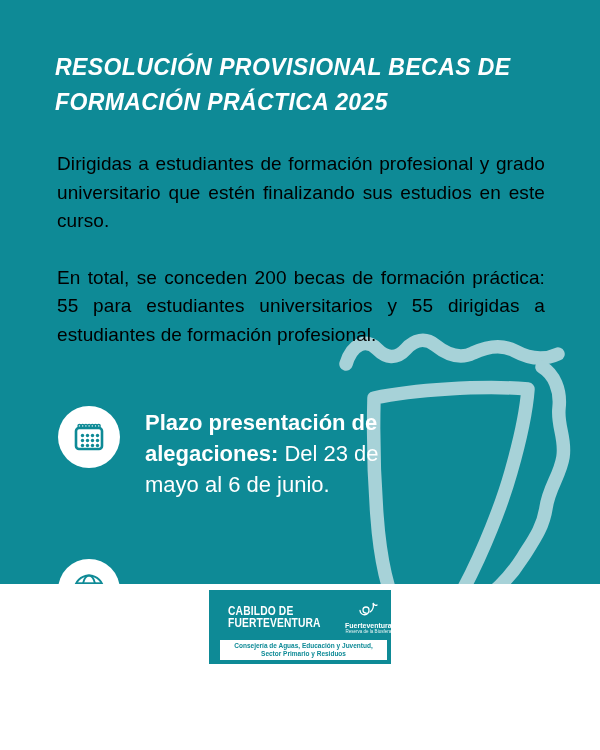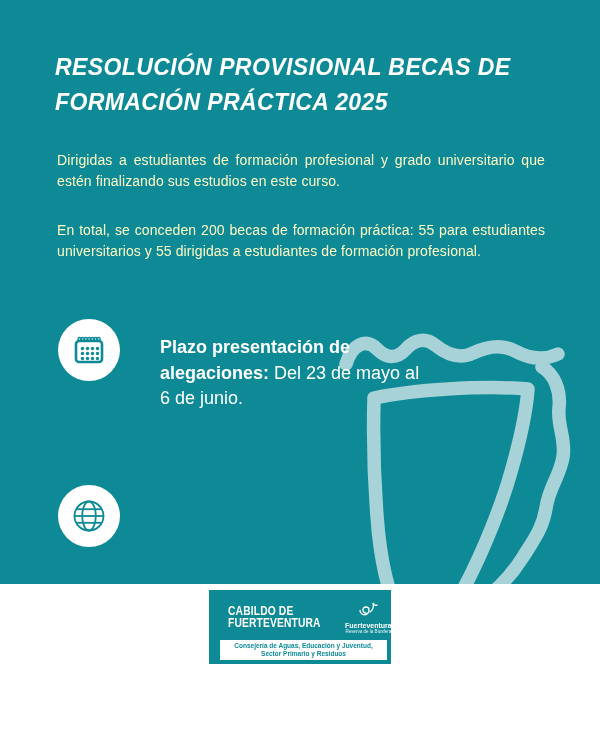--- a/index.html
+++ b/index.html
@@ -7,33 +7,33 @@
   .poster{position:relative;width:600px;height:670px;background:#0e8a96;overflow:hidden;}
 
   .island{position:absolute;left:332px;top:320px;width:262px;height:342px;z-index:0;}
   .island path{fill:none;stroke:#a7d2d8;stroke-width:13.5;stroke-linecap:round;stroke-linejoin:round;}
 
   .content{position:relative;z-index:1;}
 
   .title{margin:50px 55px 0 55px;color:#ffffff;font-size:23px;line-height:1.5;
          font-weight:800;font-style:italic;letter-spacing:0.4px;}
 
-  .body-text{margin:28px 55px 0 57px;color:#fef9c3;font-size:14px;line-height:1.5;
+  .body-text{margin:28px 55px 0 57px;color:#000000;font-size:19px;line-height:1.5;
              text-align:justify;letter-spacing:0.1px;}
   .body-text.first{margin-top:31px;}
 
   .info-row{display:flex;margin-left:58px;gap:24px;}
   .info-row.deadline{margin-top:57px;align-items:flex-start;}
   .info-row.website{margin-top:57px;align-items:center;}
 
   .icon-circle{width:62px;height:62px;border-radius:50%;background:#ffffff;
                display:flex;align-items:center;justify-content:center;flex:0 0 62px;}
   .icon-circle svg{display:block;}
 
-  .info-text{margin:16px;color:#ffffff;font-size:18px;line-height:1.42;width:272px;}
+  .info-text{margin:1px;color:#ffffff;font-size:22px;line-height:1.42;width:272px;}
   .info-text strong{font-weight:800;}
   .url{letter-spacing:0.2px;cursor:pointer;}
 
   .footer{position:absolute;left:0;right:0;bottom:0;height:86px;background:#ffffff;
           display:flex;align-items:center;justify-content:center;z-index:2;}
   .logo-block{width:182px;height:74px;background:#0e8a96;box-sizing:border-box;
               display:flex;flex-direction:column;padding:6px 4px 4px 11px;}
   .logo-top{display:flex;align-items:center;gap:4px;padding:0 2px 0 4px;flex:1;}
   .org-name{color:#ffffff;font-weight:800;font-size:12.5px;line-height:12px;
             letter-spacing:0.2px;transform:scaleX(0.82);transform-origin:left center;white-space:nowrap;}

